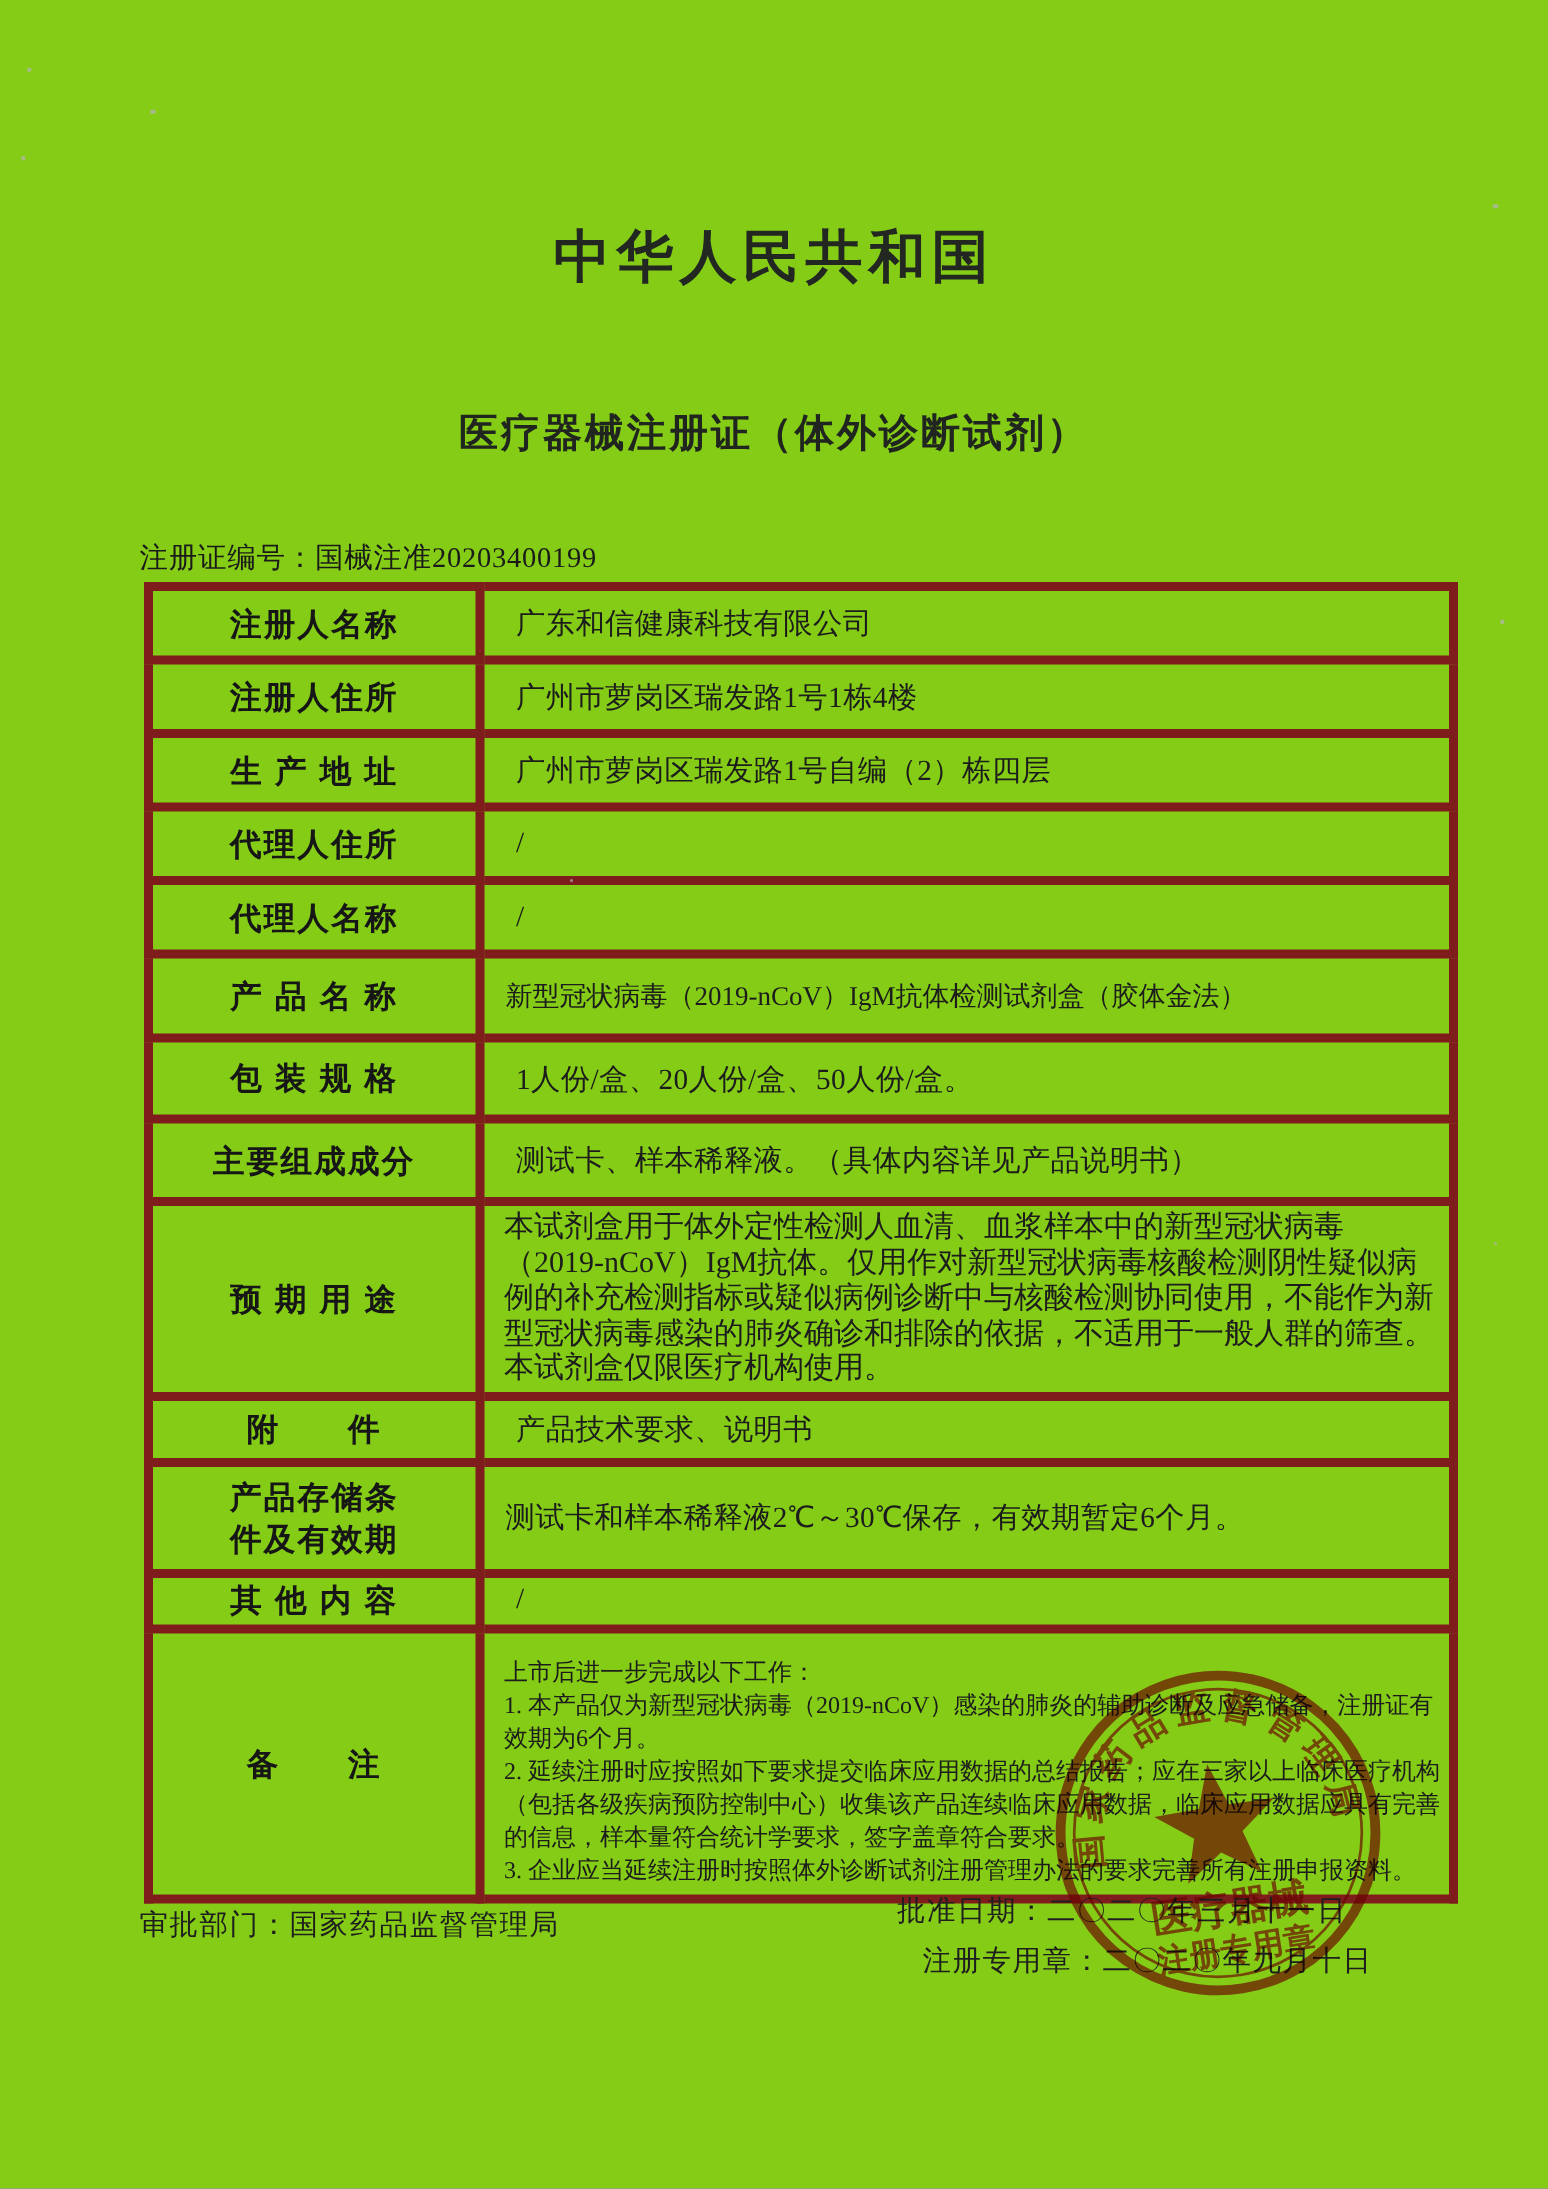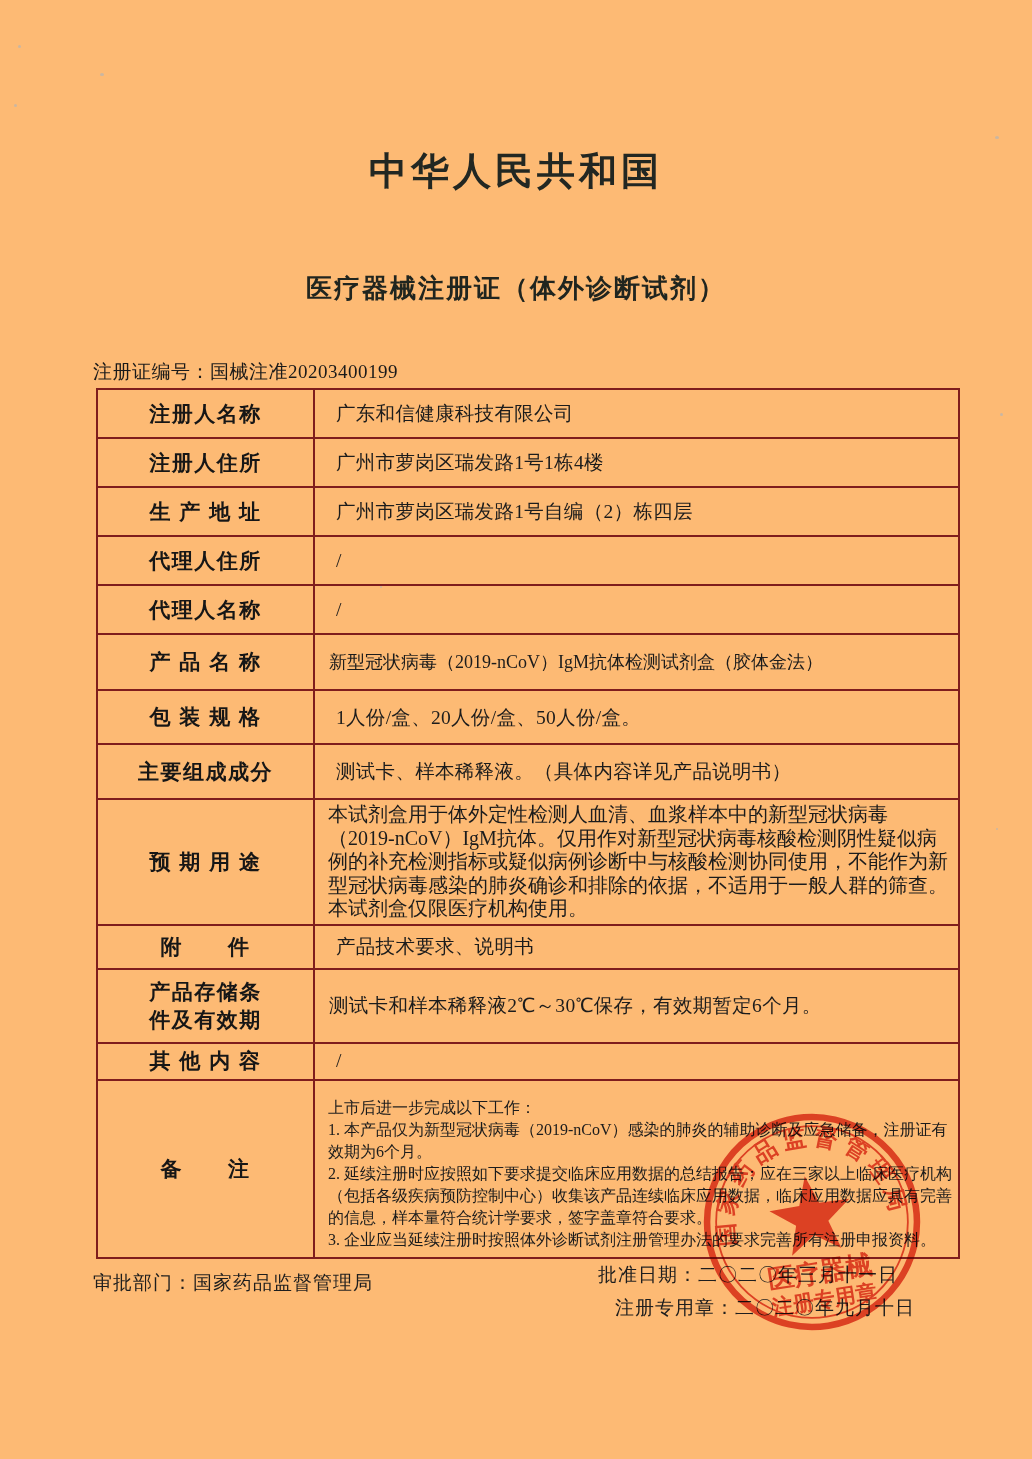--- a/index.html
+++ b/index.html
@@ -1,20 +1,20 @@
 <!DOCTYPE html>
 <html lang="zh"><head>
 <meta charset="utf-8">
 <style>
   html,body{margin:0;padding:0;background:#888;}
   .page{
     position:relative;
     width:1032px;height:1459px;
     margin:0 auto;
-    background:#fdba74;
+    background:#84cc16;
     overflow:hidden;
     font-family:"Liberation Serif","DejaVu Serif",serif;
     color:#1e1e1e;
   }
   .doc-title{
     position:absolute;left:0;top:146px;width:100%;
     text-align:center;
     font-size:38px;font-weight:bold;letter-spacing:4px;
     color:#222722;
   }
@@ -27,21 +27,21 @@
   }
   .regno{
     position:absolute;left:93px;top:359px;
     font-size:19px;letter-spacing:.5px;color:#1a1a1a;
   }
   table.cert{
     position:absolute;left:96px;top:388px;
     width:829px;border-collapse:collapse;table-layout:fixed;
   }
   table.cert td{
-    border:2px solid #7f1d1d;
+    border:6px solid #7f1d1d;
     vertical-align:middle;
     overflow:hidden;
   }
   td.lbl{
     width:213px;
     text-align:center;
     font-family:"Liberation Sans","DejaVu Sans",sans-serif;
     font-weight:bold;
     font-size:21px;
     letter-spacing:1.5px;

